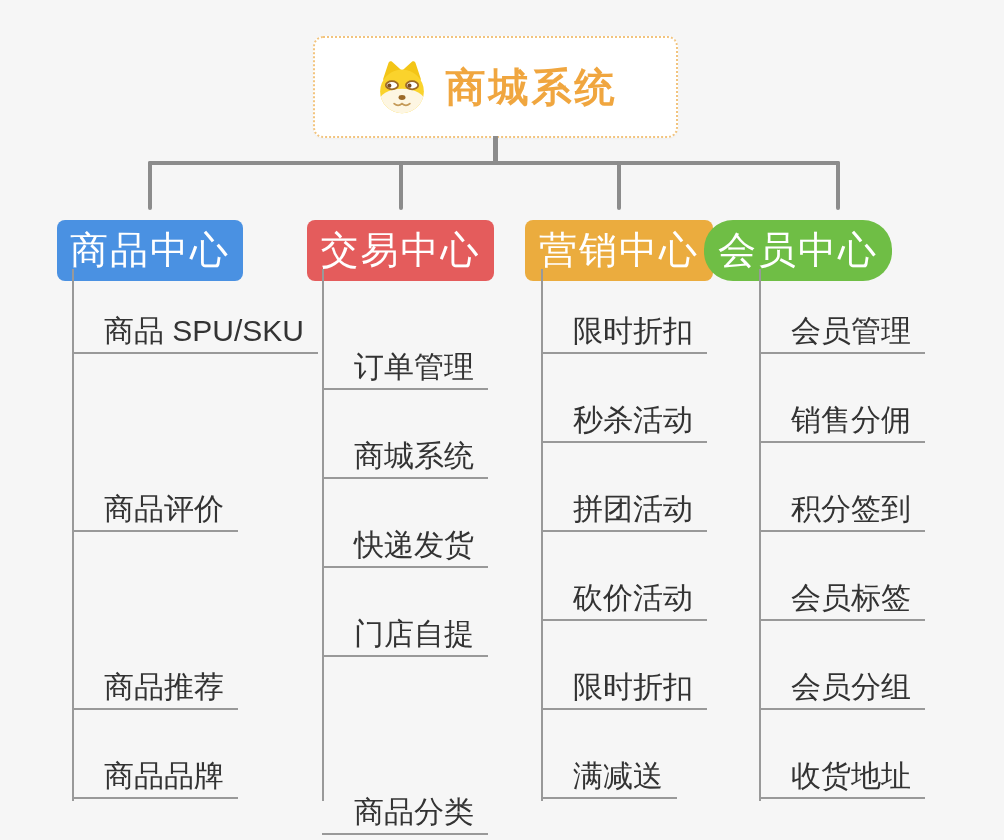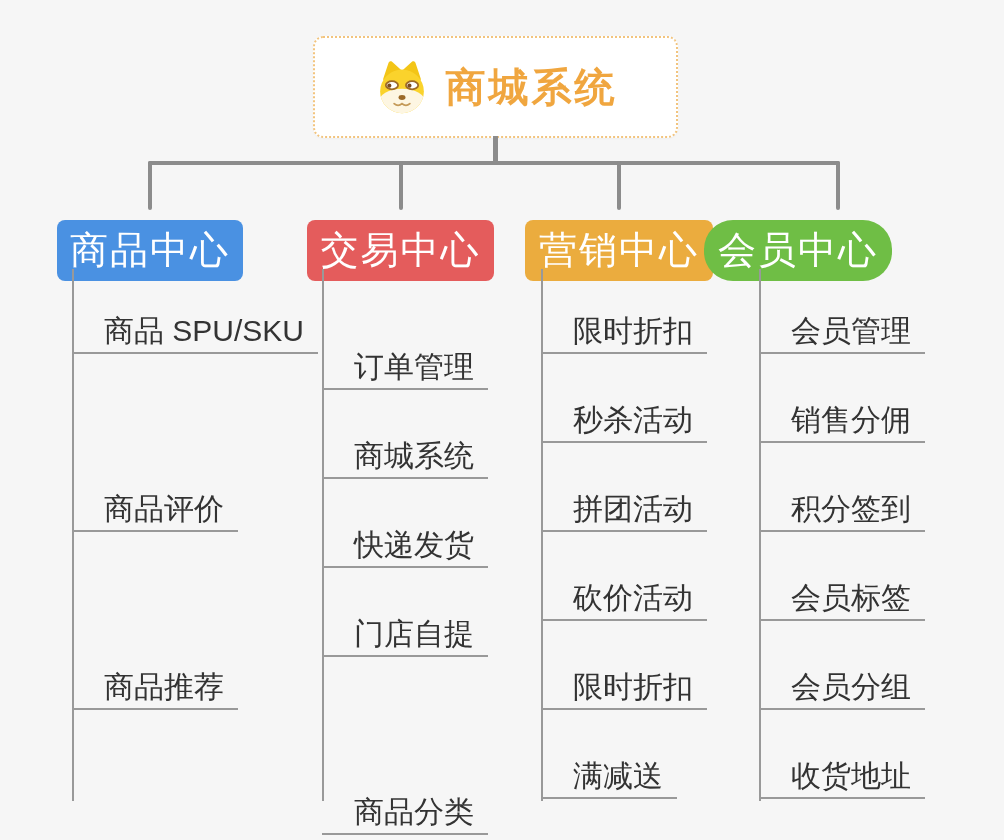--- a/index.html
+++ b/index.html
@@ -103,20 +103,21 @@
   <div class="branch b4" style="background: rgb(111, 190, 69);">会员中心</div>
 
   <div class="col-line cl1"></div>
   <div class="col-line cl2"></div>
   <div class="col-line cl3"></div>
   <div class="col-line cl4"></div>
 
   <div class="leaf c1 r1">商品 SPU/SKU</div>
   <div class="leaf c1 r3">商品评价</div>
   <div class="leaf c1 r5">商品推荐</div>
+  <div class="leaf c1 r6">商品品牌</div>
 
   <div class="leaf c2 r1">订单管理</div>
   <div class="leaf c2 r2">商城系统</div>
   <div class="leaf c2 r3">快递发货</div>
   <div class="leaf c2 r4">门店自提</div>
   <div class="leaf c2 r6">商品分类</div>
 
   <div class="leaf c3 r1">限时折扣</div>
   <div class="leaf c3 r2">秒杀活动</div>
   <div class="leaf c3 r3">拼团活动</div>

